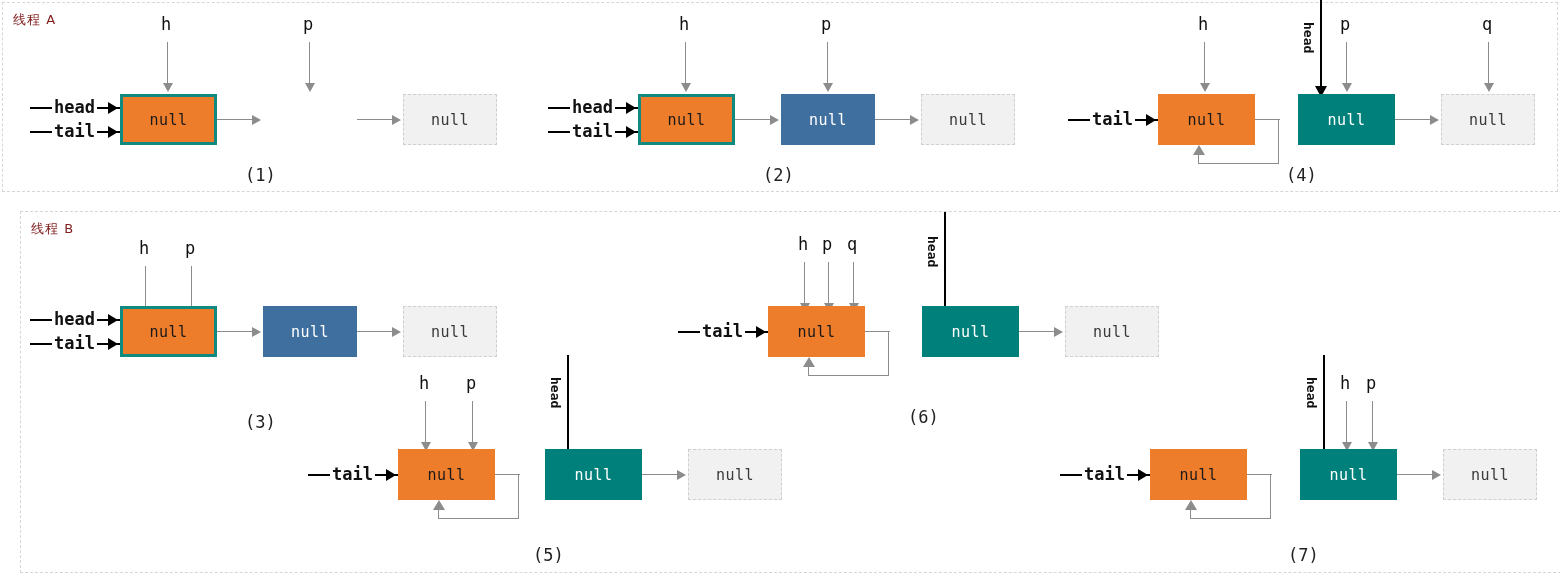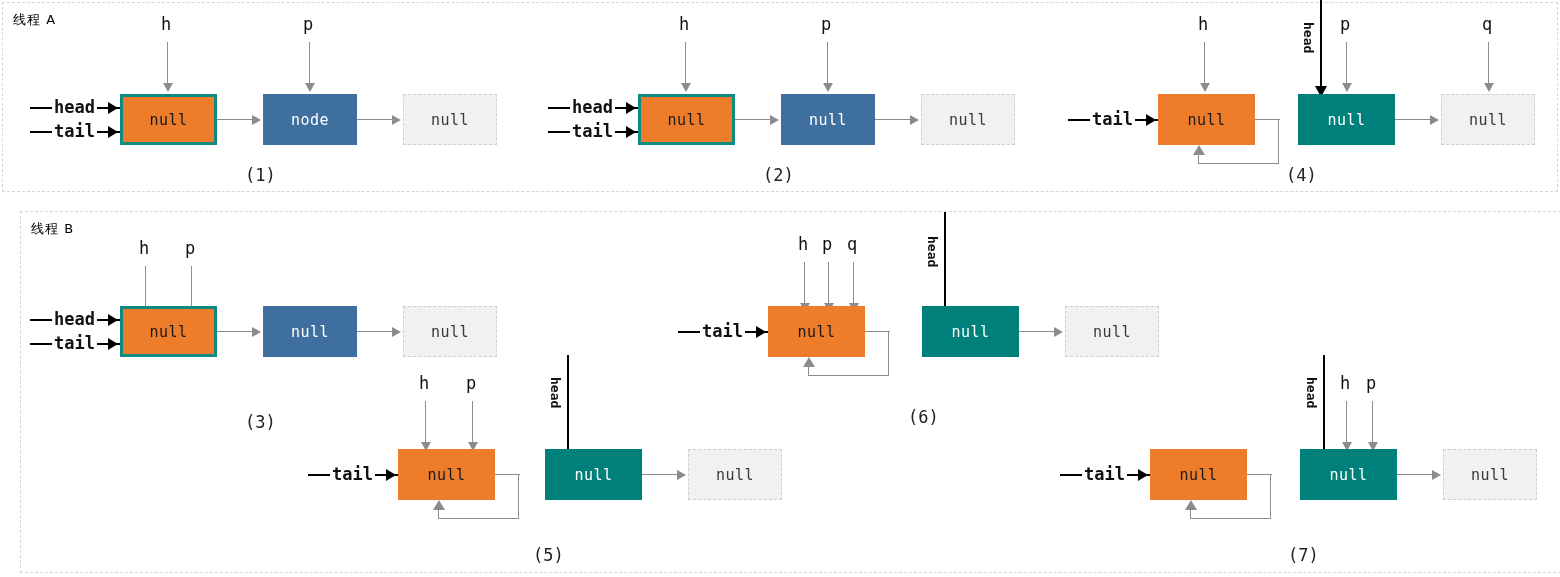--- a/index.html
+++ b/index.html
@@ -5,21 +5,21 @@
   html,body{margin:0;padding:0;}
   body{
     width:1560px;height:577px;background:#ffffff;
     font-family:"DejaVu Sans Mono","Liberation Mono",monospace;
     overflow:hidden;position:relative;
   }
   .panel{position:absolute;border:1px dashed #d6d6d6;box-sizing:border-box;}
   .panel-label{
     position:absolute;left:10px;top:8px;
     font-family:"DejaVu Sans","Liberation Sans",sans-serif;
-    font-size:13px;color:#000000;letter-spacing:1px;
+    font-size:13px;color:#7f1d1d;letter-spacing:1px;
   }
   .fig{position:absolute;}
 
   
   .box{
     position:absolute;box-sizing:border-box;
     display:flex;align-items:center;justify-content:center;
     font-family:"DejaVu Sans Mono","Liberation Mono",monospace;
     font-size:15px;letter-spacing:0.5px;
   }
@@ -98,23 +98,20 @@
   <div class="lbl ptr" style="left:52px;top:121px;background:#fff;padding:0 2px;">tail</div>
   <div class="arrow-right black" style="left:108px;top:126px;"></div>
 
   <div class="box orange hl" style="left:120px;top:94px;width:97px;height:51px;">
     <span>null</span>
   </div>
 
   <div class="hline" style="left:217px;top:119px;width:38px;"></div>
   <div class="arrow-right" style="left:252px;top:115px;"></div>
 
-  <div class="box blue" style="left:263px;top:94px;width:94px;height:51px;">
-    <span>node</span>
-  </div>
 
   <div class="hline" style="left:357px;top:119px;width:38px;"></div>
   <div class="arrow-right" style="left:392px;top:115px;"></div>
 
   <div class="box ghost" style="left:403px;top:94px;width:94px;height:51px;">
     <span>null</span>
   </div>
 
   <div class="lbl cap" style="left:245px;top:165px;">(1)</div>
 </div>

